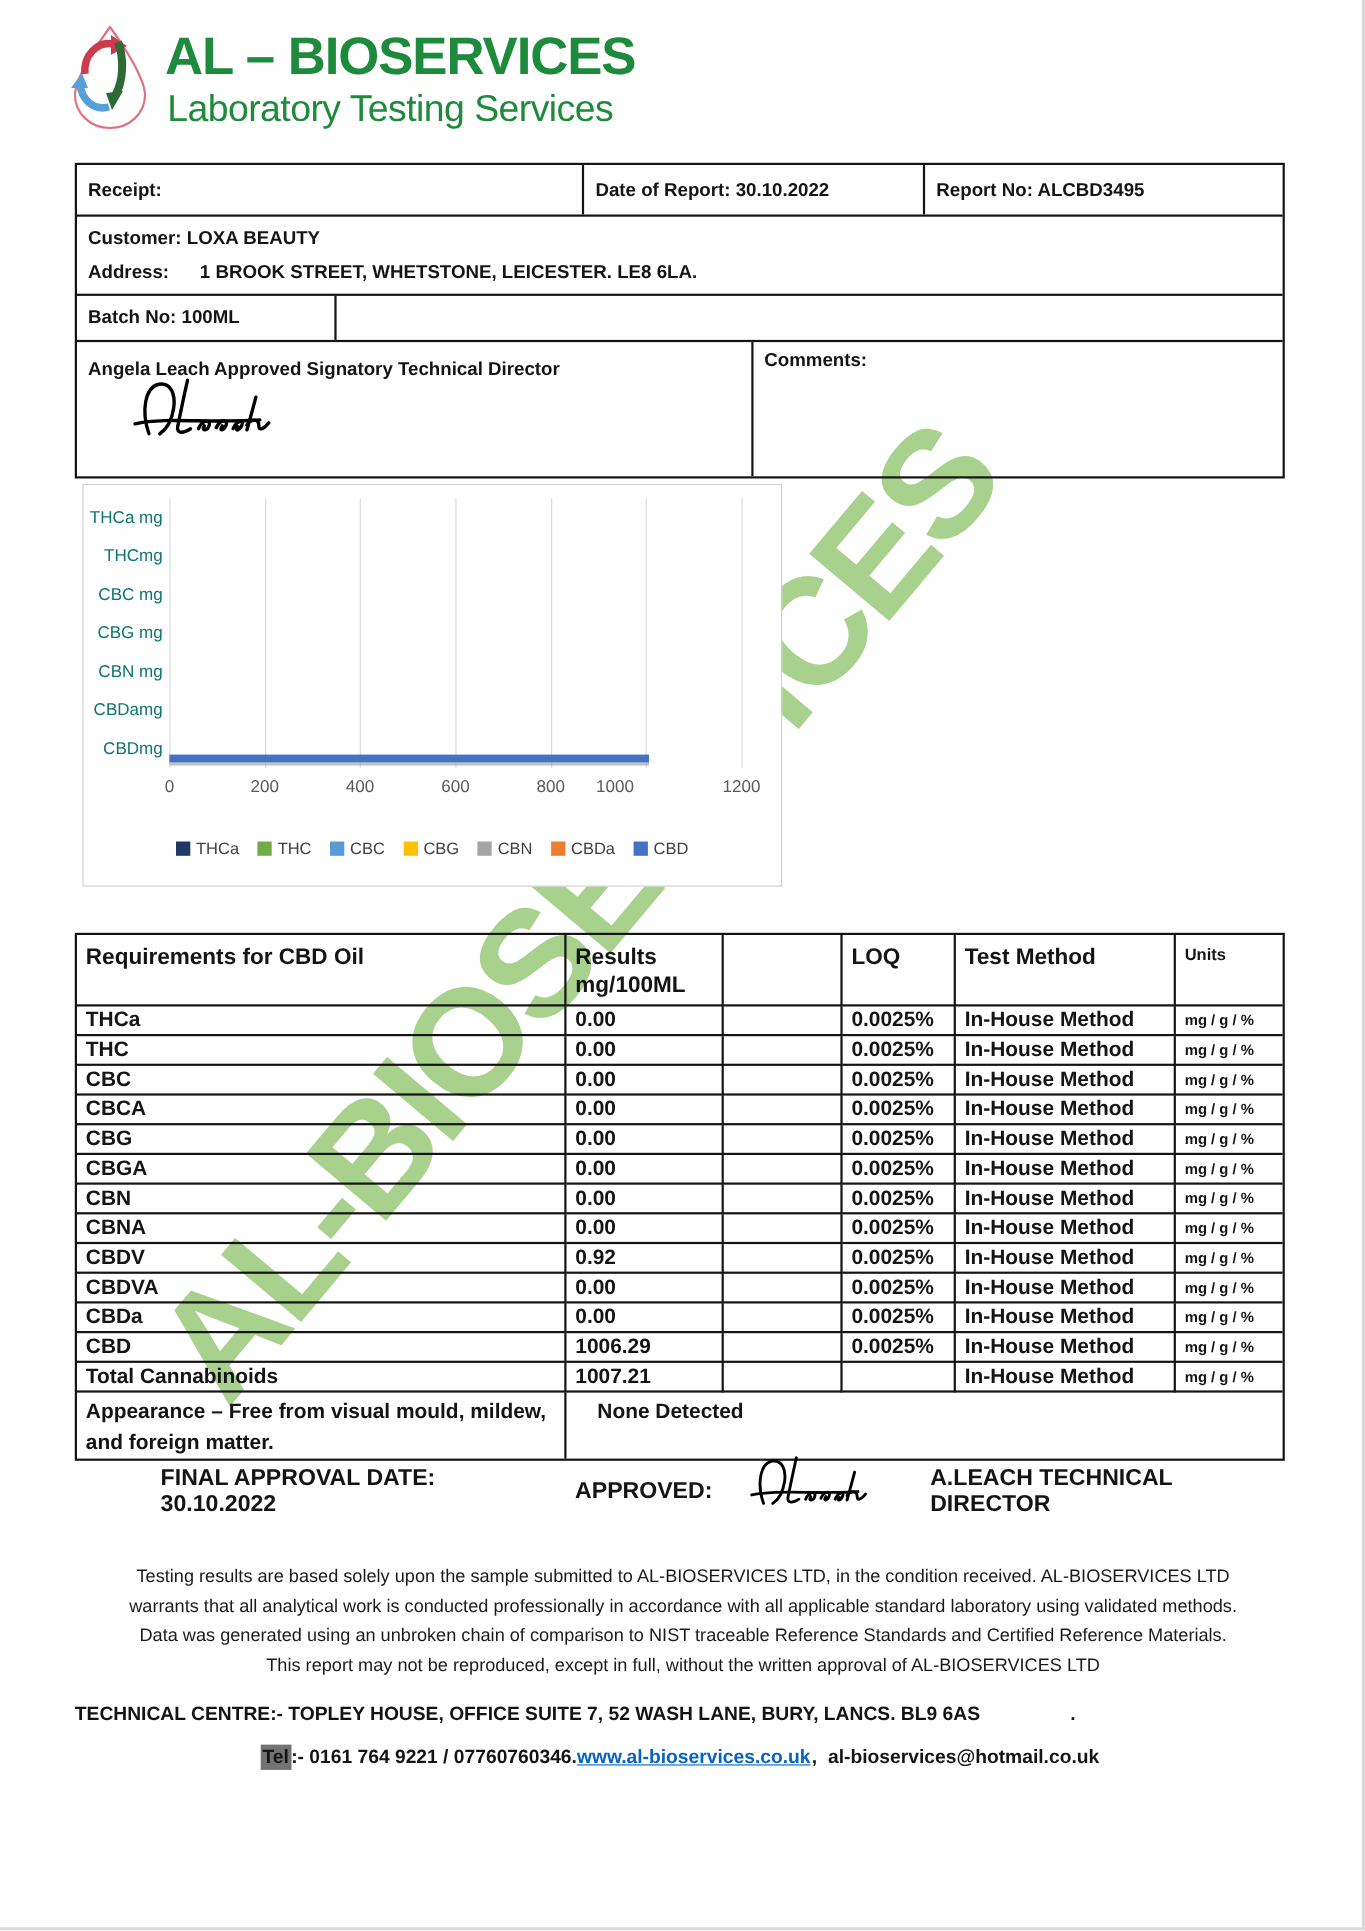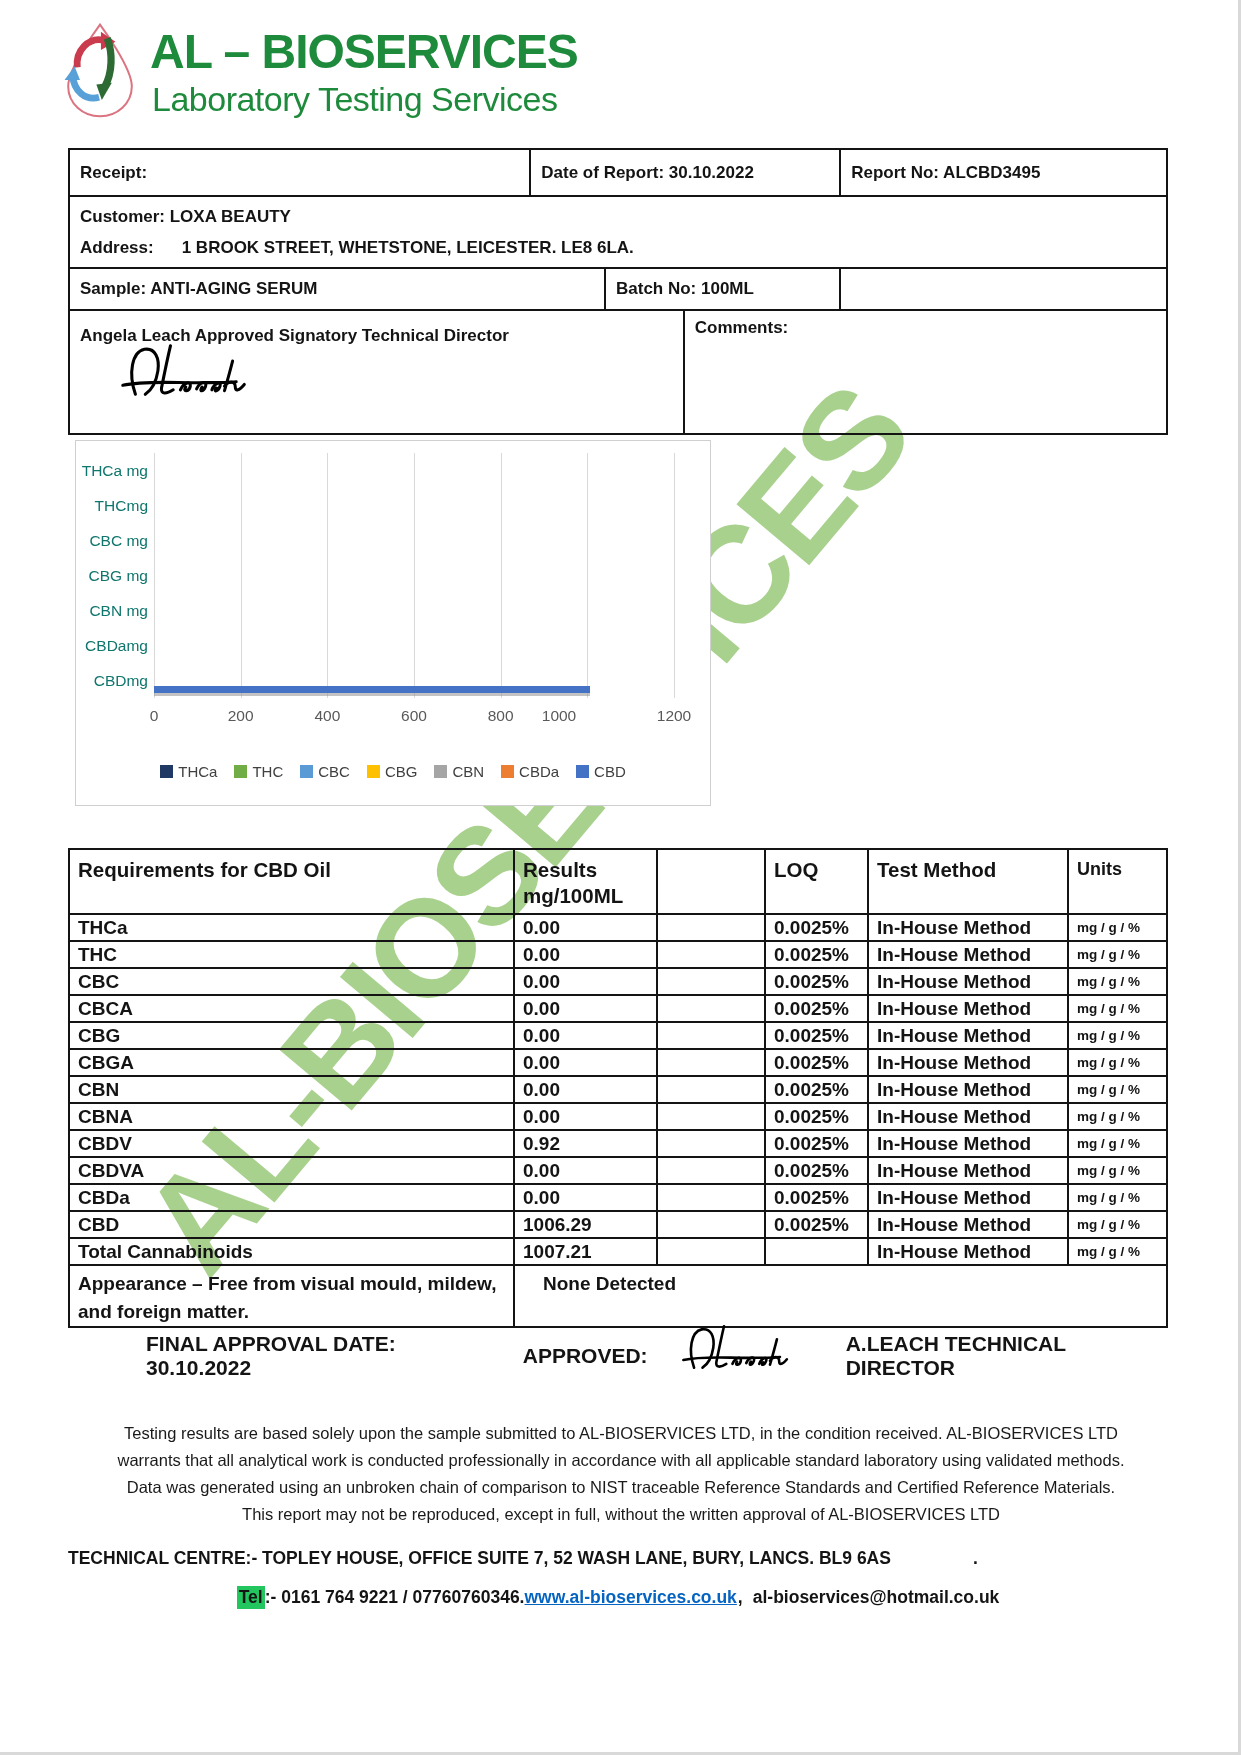--- a/index.html
+++ b/index.html
@@ -48,41 +48,41 @@
   .legend-swatch{width:13px;height:13px;display:inline-block;}
 
   
   .results-table{left:68px;top:848px;width:1100px;box-sizing:border-box;
      display:grid;grid-template-columns:445px 143px 108px 103px 200px 1fr;
      border:2.5px solid #141414;font-weight:bold;}
   .cell{box-sizing:border-box;border-right:2.5px solid #141414;border-bottom:2.5px solid #141414;
      padding:0 8px;display:flex;align-items:center;height:27px;font-size:19px;background:transparent;}
   .cell:nth-child(6n){border-right:none;}
   .hcell{height:65px;align-items:flex-start;padding-top:7px;font-size:20.5px;white-space:pre-line;line-height:26px;}
-  .hcell.units-h{font-size:18px;padding-top:6px;}
+  .hcell.units-h{font-size:15px;padding-top:6px;}
   .units{font-size:13.5px;}
   .acell{height:60px;border-bottom:none;align-items:flex-start;padding-top:4px;line-height:28px;}
   .acell.merged{grid-column:2 / 7;border-right:none;margin-left:20px;}
 
   
   .approval-row{left:68px;top:1332px;width:1100px;display:flex;align-items:center;
      font-weight:bold;font-size:21px;}
   .approval-row .gap1{margin-left:78px;}
   .approval-row .gap2{margin-left:30px;}
   .approval-row .sigwrap{margin:-14px 18px 0 24px;}
   .approval-row .gap3{margin-left:6px;}
 
   
   .disclaimer{left:110px;top:1420px;width:1022px;text-align:center;font-size:16.5px;
      font-weight:400;line-height:27px;color:#1a1a1a;}
   .tech-line{left:68px;top:1548px;width:1100px;text-align:left;font-size:17.5px;font-weight:bold;}
   .tech-dot{margin-left:82px;}
   .tel-line{left:68px;top:1586px;width:1100px;display:flex;justify-content:center;align-items:baseline;
      font-size:17.5px;font-weight:bold;}
-  .tel-hl{background:#22c55e;padding:1px 2px;}
+  .tel-hl{background:#737373;padding:1px 2px;}
   .weblink{text-decoration:underline;cursor:pointer;}
   .email{margin-left:10px;}
   .comma{margin-left:1px;}
 </style>
 </head>
 <body>
 
 <div class="page">
 
   <svg width="0" height="0" style="position:absolute">
@@ -121,21 +121,20 @@
     </div>
     <div class="irow r2">
       <div class="icell">
         <div>Customer: LOXA BEAUTY</div>
         <div>
           <span class="addr-label">Address:</span><span class="addr-value">1 BROOK STREET, WHETSTONE, LEICESTER. LE8 6LA.</span>
         </div>
       </div>
     </div>
     <div class="irow r3">
-      <div class="icell" style="width:538px">Sample: ANTI-AGING SERUM</div>
       <div class="icell" style="width:236px">Batch No: 100ML</div>
       <div class="icell" style="width:326px"></div>
     </div>
     <div class="irow r4">
       <div class="icell" style="width:617px">
         <div class="sig-text">Angela Leach Approved Signatory Technical Director</div>
         <svg class="sig-img" width="195" height="54" viewBox="0 0 170 60">
             <use href="#sig"></use>
           </svg>
       </div>

